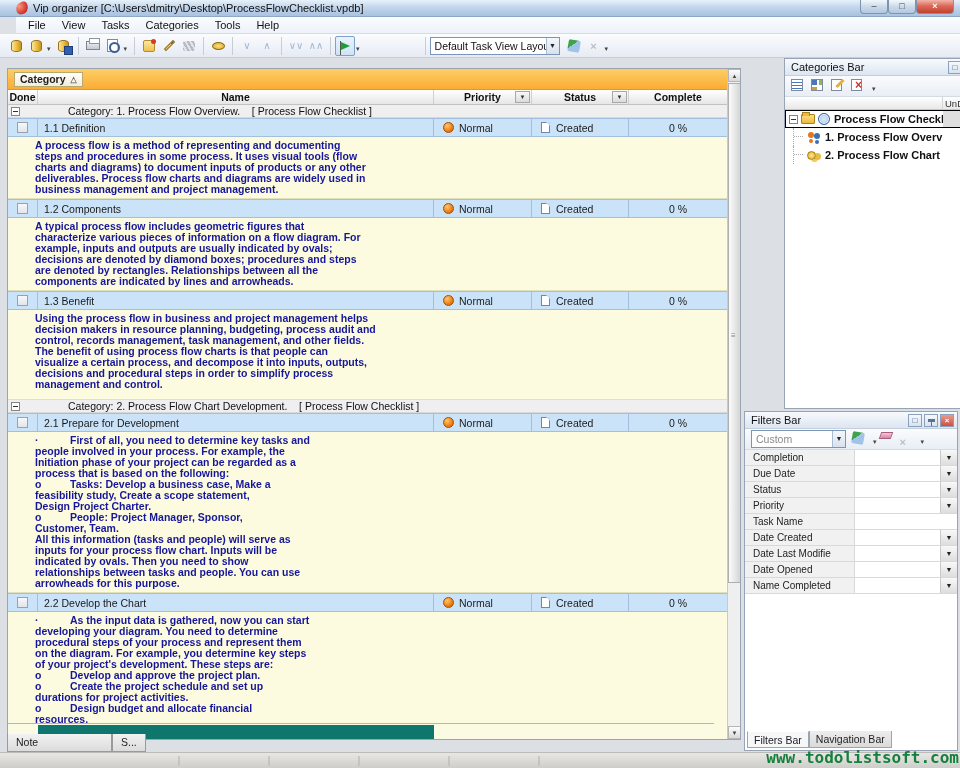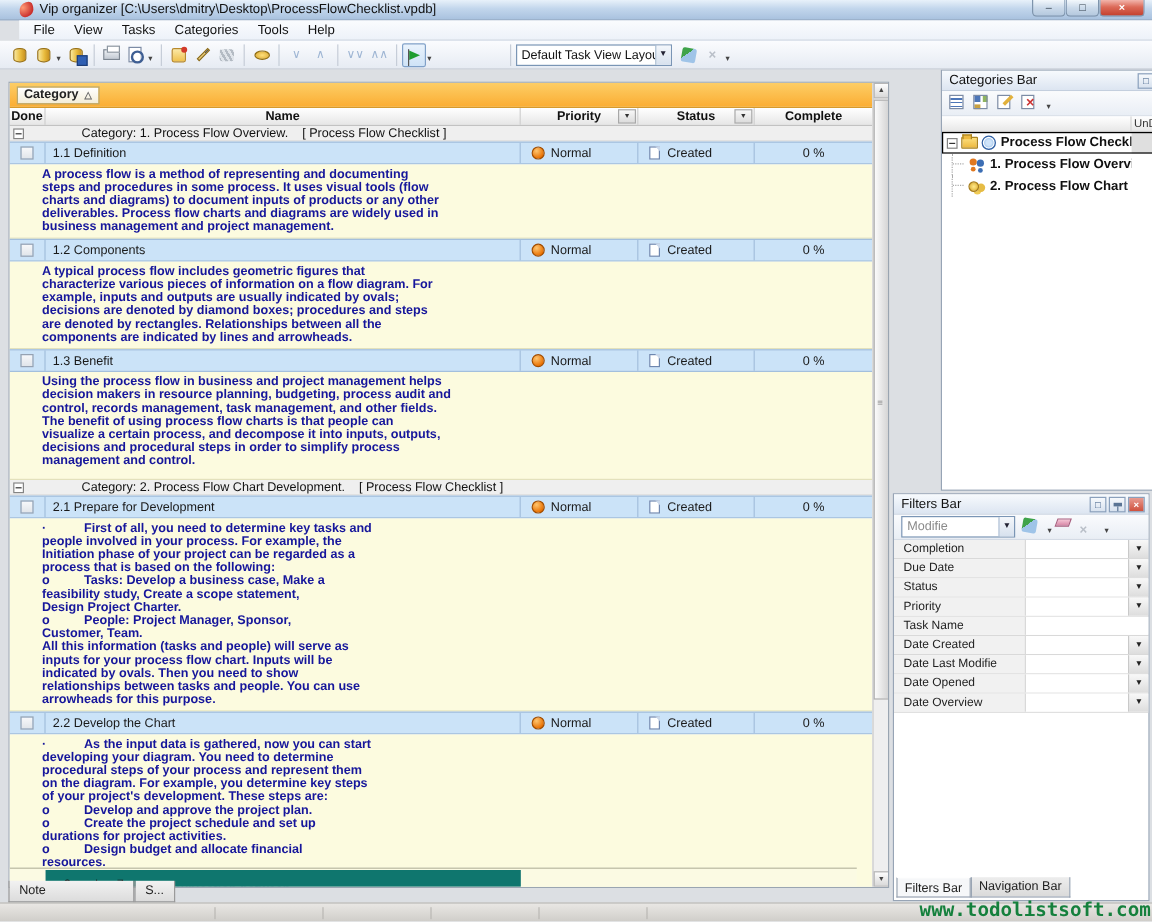--- a/index.html
+++ b/index.html
@@ -499,21 +499,21 @@
     <div class="phead">
       <span class="ptitle">Filters Bar</span>
       <div class="pbtn">□</div>
       <div class="pbtn">
           <div class="pin"></div>
         </div>
       <div class="pbtn close">×</div>
     </div>
     <div class="ptoolbar">
       <div class="combo" style="width:95px;">
-        <span class="cval" style="color:#8A8A8A;">Modifie</span>
+        <span class="cval" style="color:#8A8A8A;">Custom</span>
         <span class="cdd">▼</span>
       </div>
       <div class="cicon" style="margin-left:6px;">
           <div class="wand"></div>
         </div>
       <span class="ovf">▾</span>
       <div class="cicon">
           <div class="eraser"></div>
         </div>
       <div class="cicon"><span class="grayx">×</span></div>
@@ -553,21 +553,21 @@
       <div class="flabel">Date Last Modifie</div>
       <div class="fval"></div>
       <div class="fdd">▼</div>
     </div>
     <div class="frow">
       <div class="flabel">Date Opened</div>
       <div class="fval"></div>
       <div class="fdd">▼</div>
     </div>
     <div class="frow">
-      <div class="flabel">Date Overview</div>
+      <div class="flabel">Name Completed</div>
       <div class="fval"></div>
       <div class="fdd">▼</div>
     </div>
 
     <div class="ptabs">
       <div class="ptab active">Filters Bar</div>
       <div class="ptab">Navigation Bar</div>
     </div>
   </div>
 </div>

